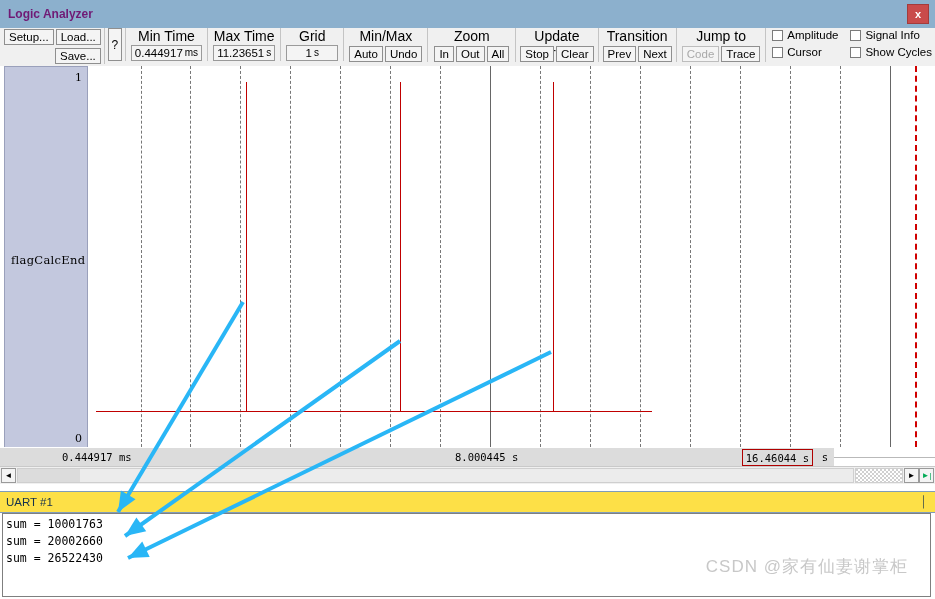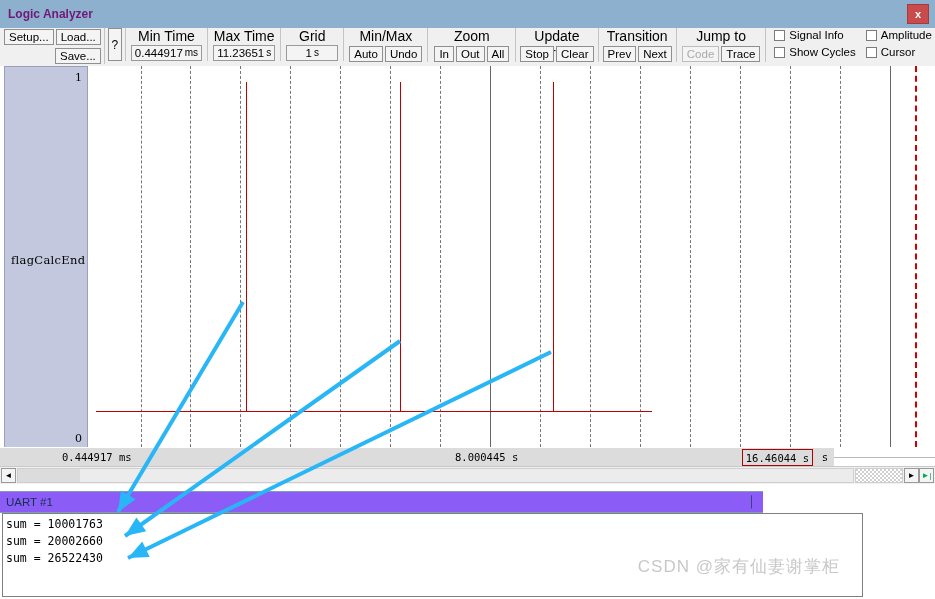--- a/index.html
+++ b/index.html
@@ -126,28 +126,28 @@
     border:1px solid #cfcfcf;box-sizing:border-box;
   }
   .sb-end{
     width:15px;height:15px;border:1px solid #9a9a9a;background:#f4f4f4;
     display:flex;align-items:center;justify-content:center;font-size:8px;box-sizing:border-box;
     margin-right:1px;flex:none;color:#0a5;
   }
 
   
   .uart-head{
-    position:absolute;left:0;top:491px;width:763px;height:20px;
-    background:#8b5cf6;border-top:1px solid #7f9cba;border-bottom:1px solid #7f9cba;
+    position:absolute;left:0;top:491px;width:935px;height:20px;
+    background:#fde047;border-top:1px solid #7f9cba;border-bottom:1px solid #7f9cba;
     display:flex;align-items:center;
   }
   .uart-head .t{font-size:11.5px;color:#14314d;padding-left:6px;flex:1;}
   .pin-icon{font-size:12px;color:#14314d;padding-right:8px;}
   .uart-body{
-    position:absolute;left:2px;top:513px;width:861px;height:84px;
+    position:absolute;left:2px;top:513px;width:929px;height:84px;
     background:#fff;border:1px solid #7f7f7f;box-sizing:border-box;
     font-family:"DejaVu Sans Mono",monospace;font-size:11.5px;
     padding:2px 0 0 3px;
   }
   .uart-line{height:17px;line-height:17px;white-space:pre;}
   .watermark{
     position:absolute;right:22px;bottom:18px;color:#c8c8c8;font-size:17px;
     font-family:"Liberation Sans",sans-serif;letter-spacing:1px;
   }
 
@@ -240,39 +240,39 @@
     </div>
 
     <div class="tgroup" style="padding:0 5px;">
       <div class="grp-label">Jump to</div>
       <div class="trow" style="justify-content:center;">
         <div class="btn disabled">Code</div>
         <div class="btn">Trace</div>
       </div>
     </div>
 
+    <div class="cbcol" style="padding-left:6px;">
+      <div class="cb">
+        <span class="cbbox"></span>
+        <span>Amplitude</span>
+      </div>
+      <div class="cb">
+        <span class="cbbox"></span>
+        <span>Cursor</span>
+      </div>
+    </div>
+
     <div class="cbcol" style="padding-left:8px;">
       <div class="cb">
         <span class="cbbox"></span>
         <span>Signal Info</span>
       </div>
       <div class="cb">
         <span class="cbbox"></span>
         <span>Show Cycles</span>
-      </div>
-    </div>
-
-    <div class="cbcol" style="padding-left:6px;">
-      <div class="cb">
-        <span class="cbbox"></span>
-        <span>Amplitude</span>
-      </div>
-      <div class="cb">
-        <span class="cbbox"></span>
-        <span>Cursor</span>
       </div>
     </div>
 
   </div>
 
   <div class="plot-wrap">
 
     <div class="label-panel">
       <div class="lbl-hi">1</div>
       <div class="lbl-name">flagCalcEnd</div>

